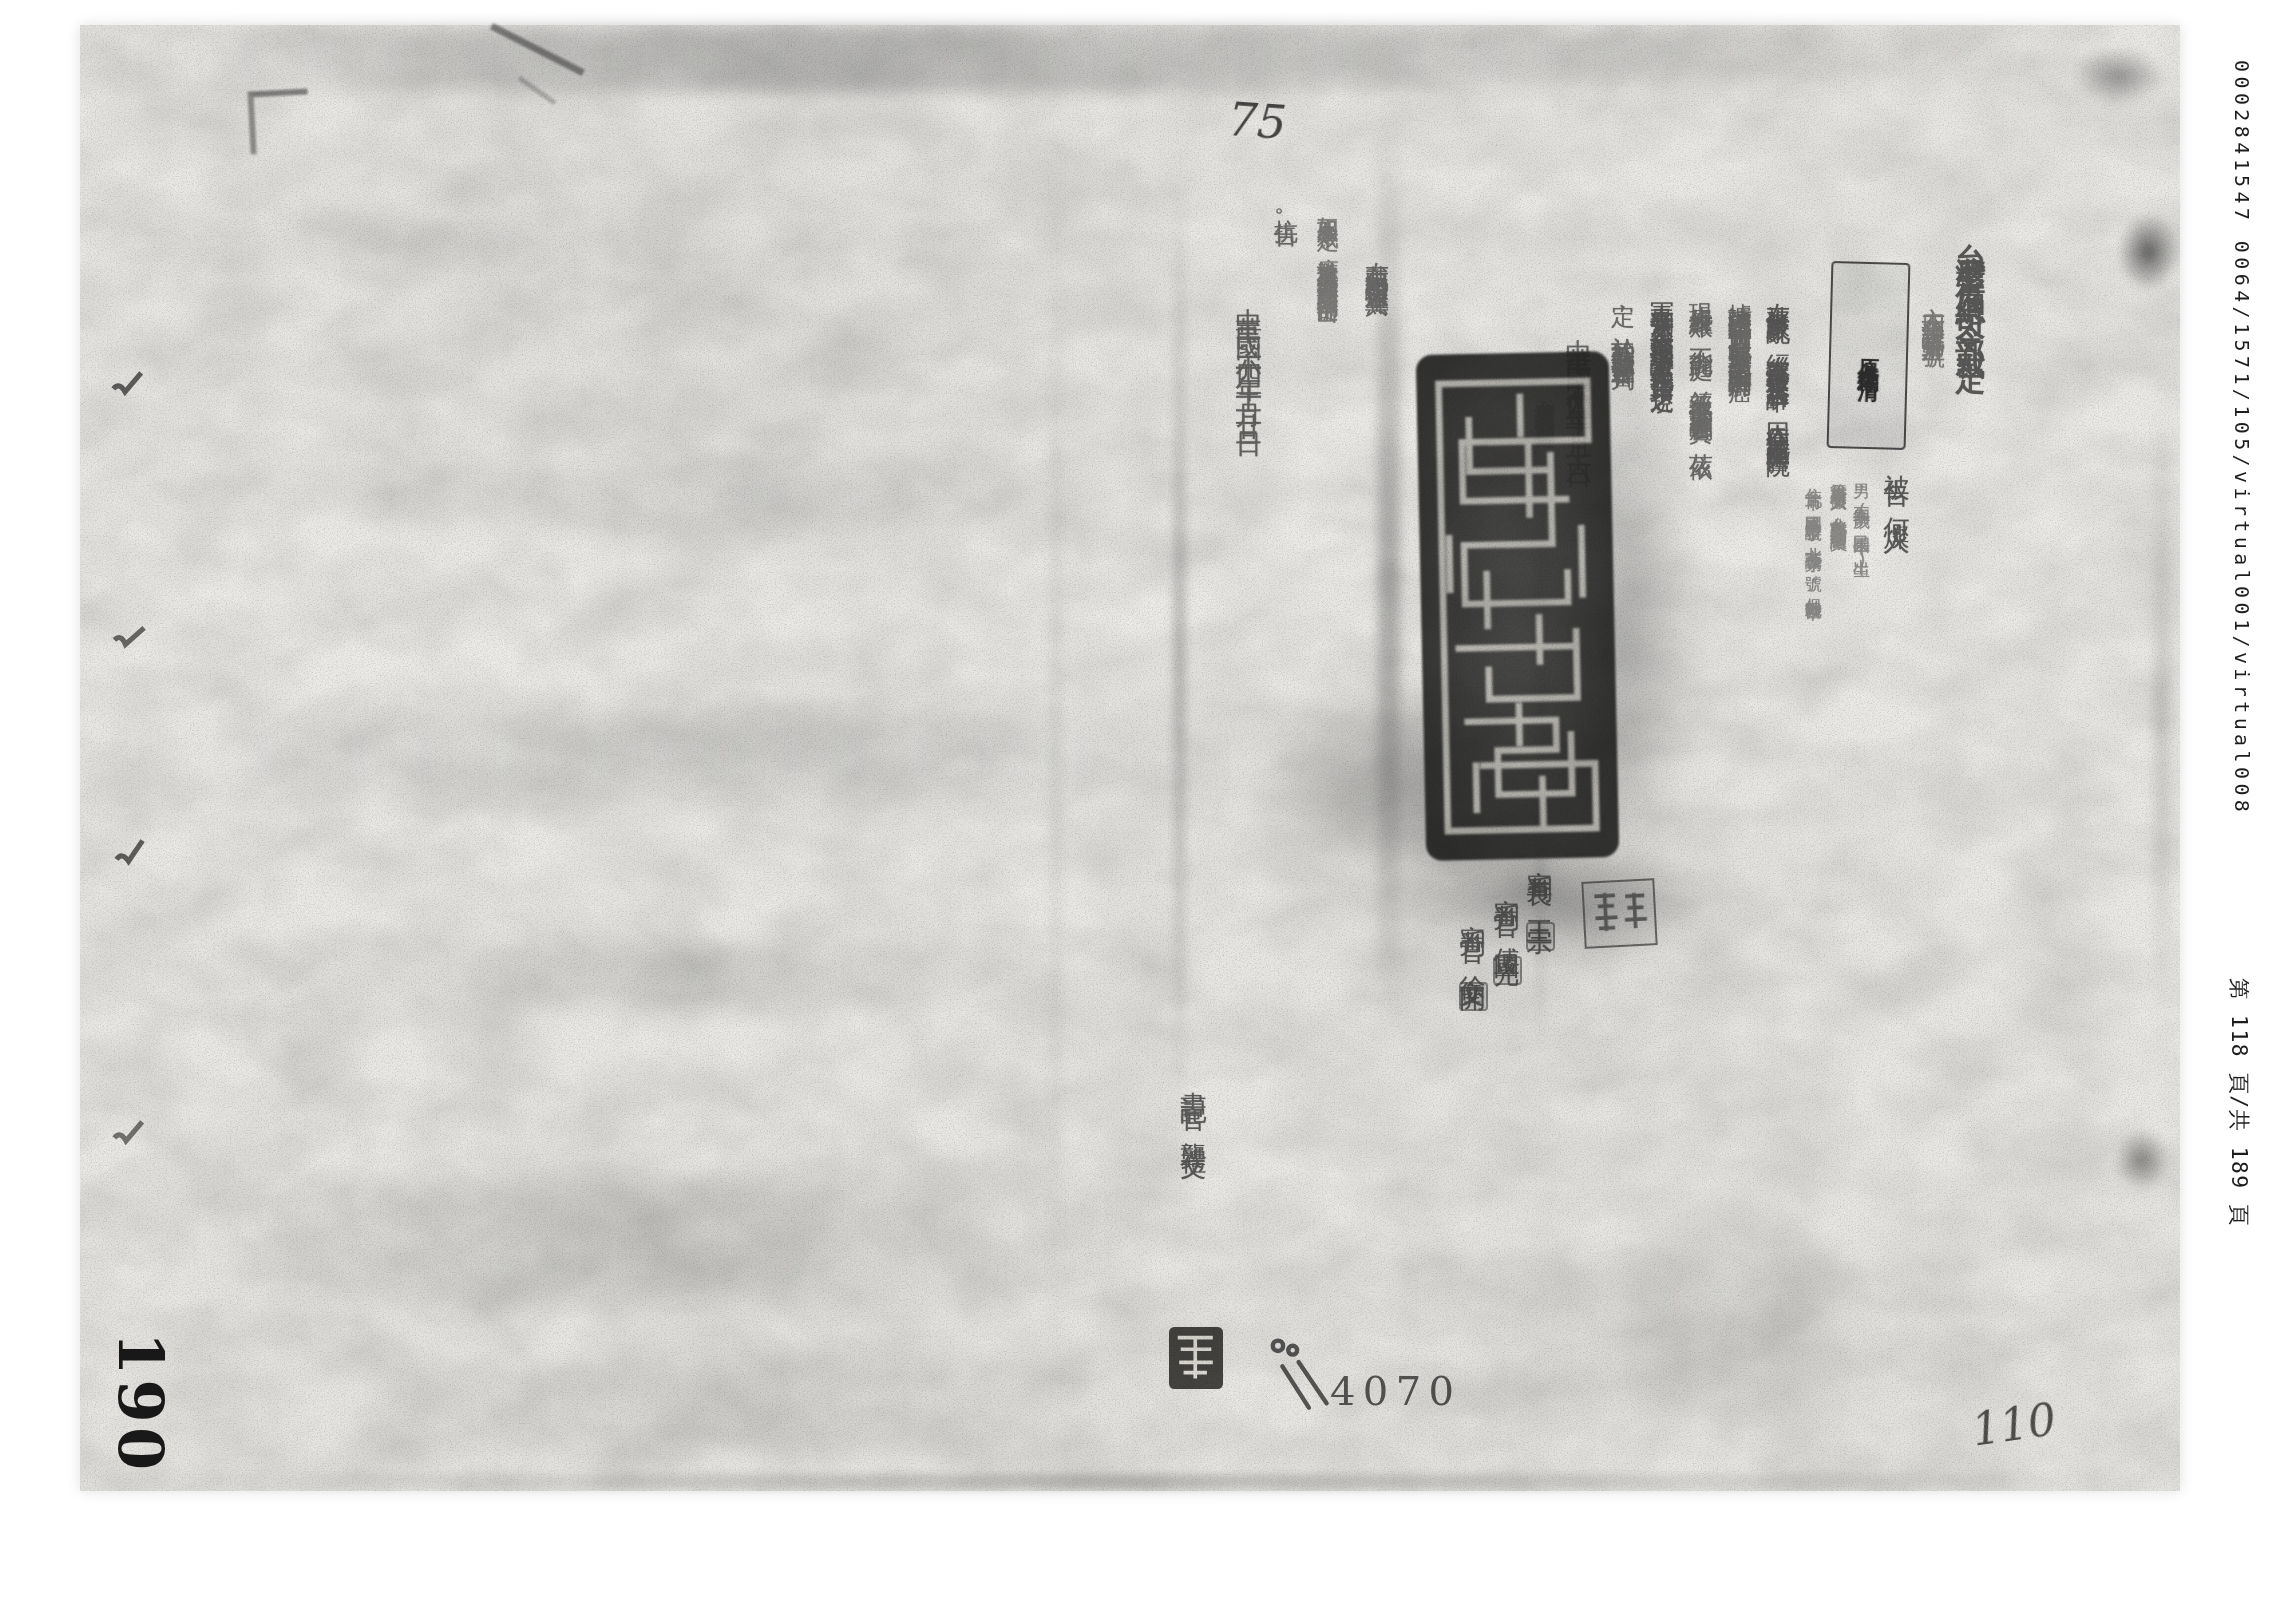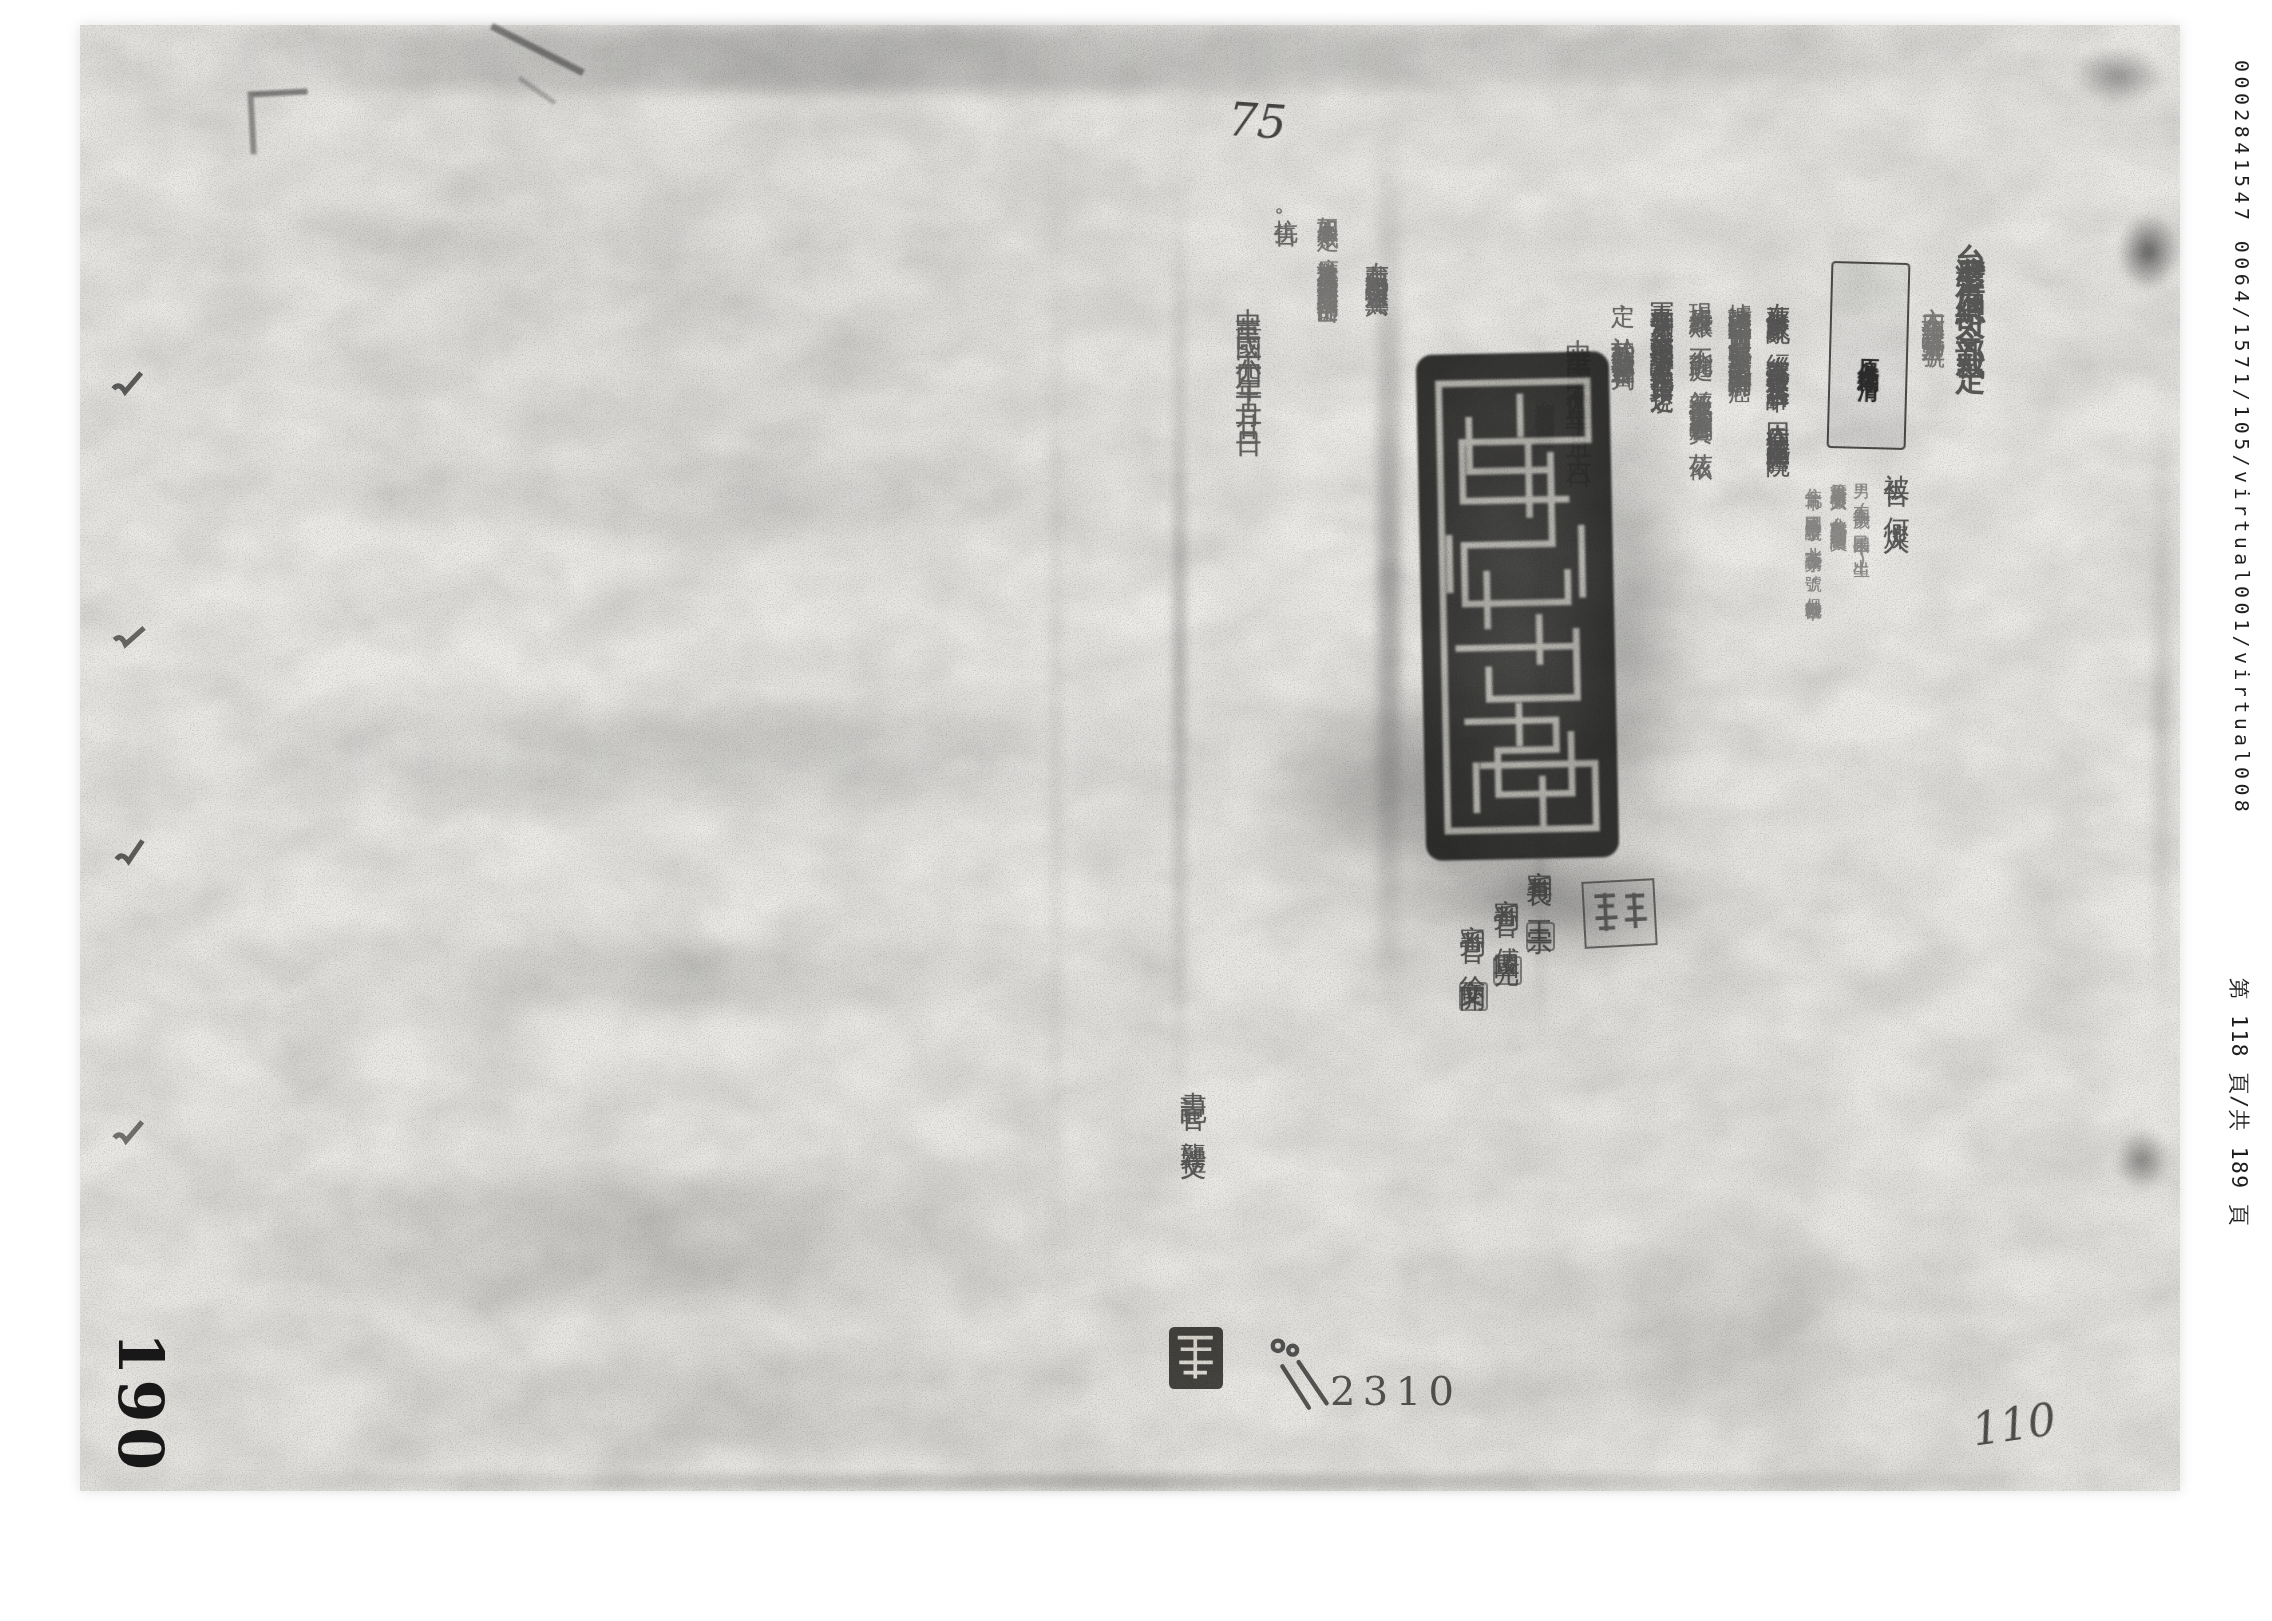--- a/index.html
+++ b/index.html
@@ -185,21 +185,21 @@
   </div>
 
   <div class="hw hw75">75</div>
   <svg class="mark" style="left:1266px;top:1334px;opacity:.8;filter:blur(0.4px)" width="74" height="81" viewBox="0 0 100 110">
     <g stroke="#333" stroke-width="6" fill="none" stroke-linecap="round">
       <circle cx="16" cy="16" r="7"></circle>
         <circle cx="36" cy="22" r="6"></circle>
       <path d="M22 44 L58 100 M44 38 L82 94"></path>
     </g>
   </svg>
-  <div class="hw num2310">2310</div>
+  <div class="hw num2310">4070</div>
   <div class="hw hw110">110</div>
   <div class="hw folio">190</div>
 
   <div class="edge edge-ref">0002841547  0064/1571/105/virtual001/virtual008</div>
   <div class="edge edge-page">第 118 頁/共 189 頁</div>
 
   <svg class="noise" style="left:80px;top:25px" width="2100" height="1466" viewBox="0 0 2852 1992">
     <defs>
       <filter id="f-mottle" x="0" y="0" width="100%" height="100%">
         <feTurbulence type="fractalNoise" baseFrequency="0.008 0.012" numOctaves="3" seed="11"></feTurbulence>

